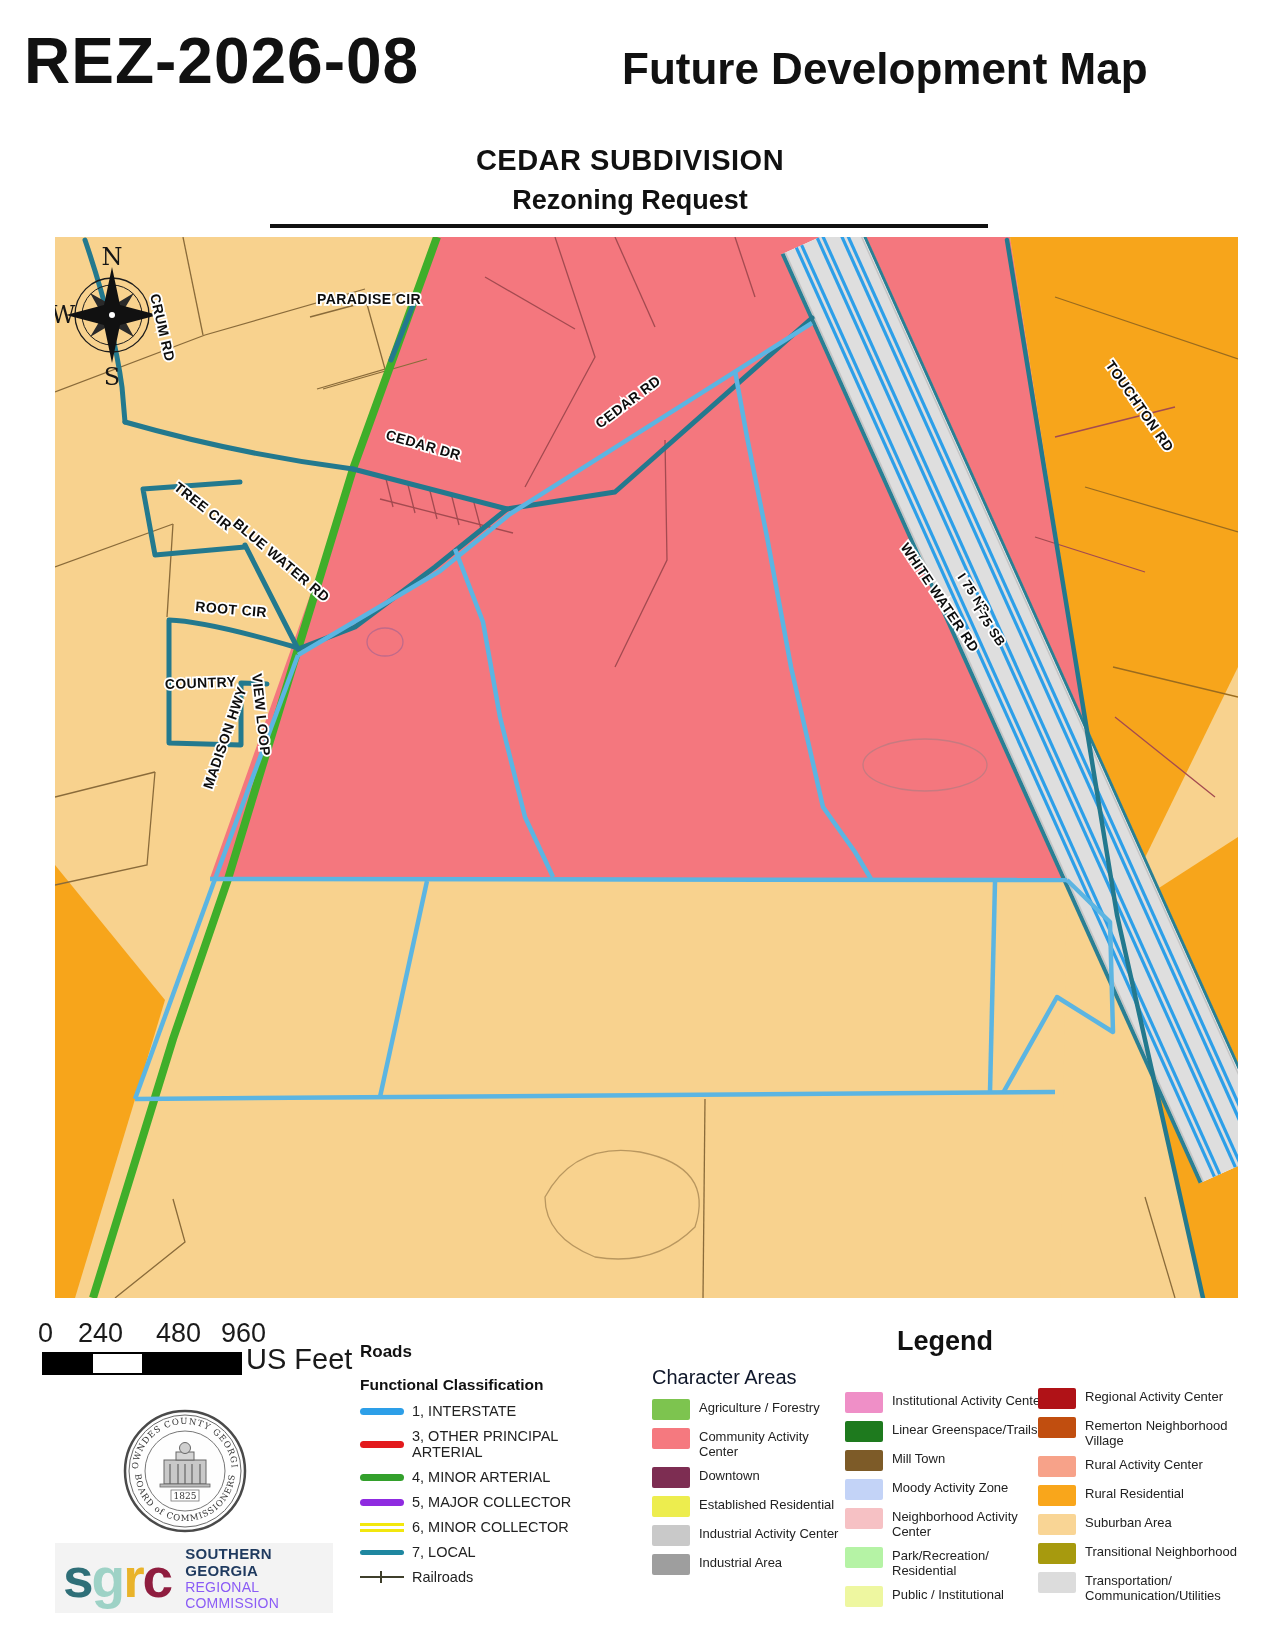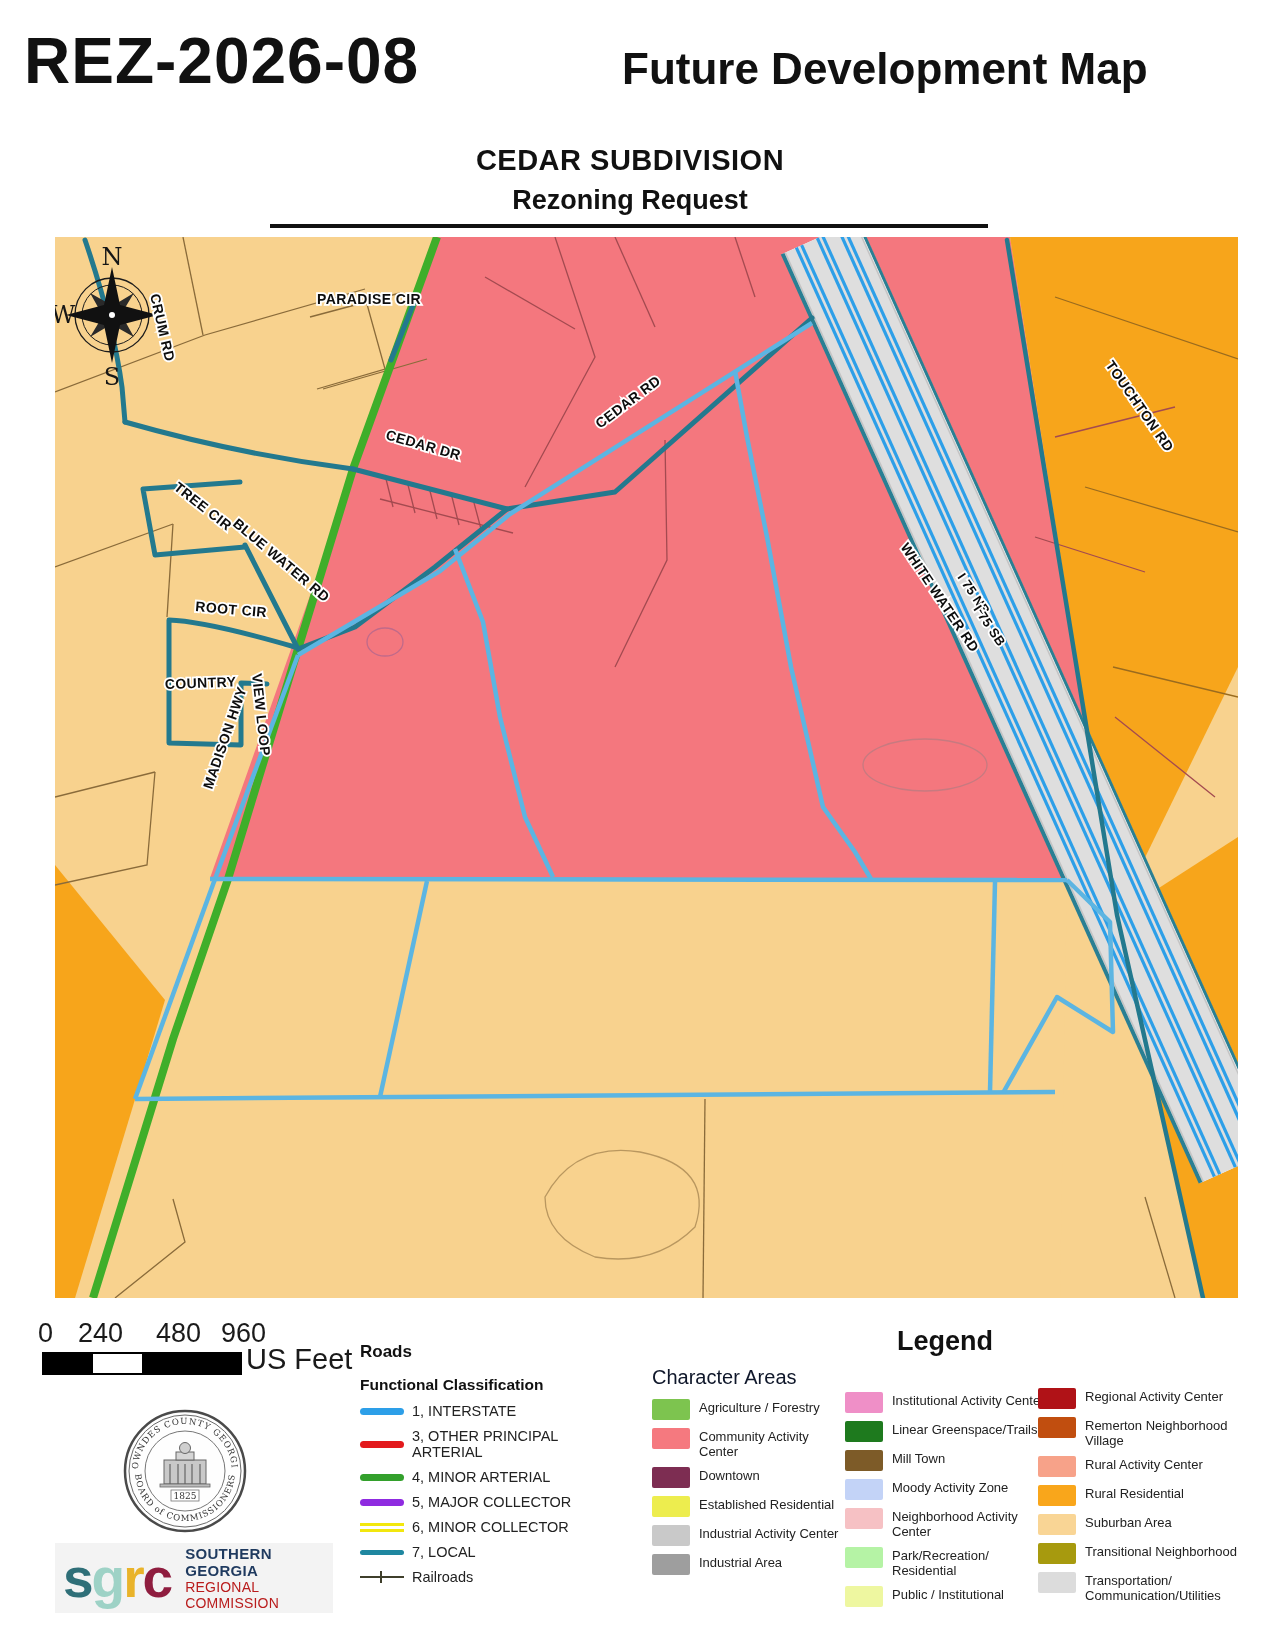--- a/index.html
+++ b/index.html
@@ -44,21 +44,21 @@
   .ca-lab{font-size:13px;line-height:15px;color:#222;padding-top:1px;}
   #col1{left:652px;top:1366px;}
   #col2{left:845px;top:1392px;width:200px;}
   #col3{left:1038px;top:1388px;width:220px;}
   
   #seal{left:122px;top:1408px;}
   .sgrc-box{left:55px;top:1543px;width:278px;height:70px;background:#f3f3f3;display:flex;align-items:center;padding-left:8px;box-sizing:border-box;}
   .sgrc-letters{font-size:55px;font-weight:bold;letter-spacing:-2px;line-height:50px;}
   .sgrc-text{margin-left:14px;}
   .sgrc-l1{font-size:15px;font-weight:bold;color:#1f3a5f;letter-spacing:.3px;}
-  .sgrc-l2{font-size:14px;color:#b91c1c;letter-spacing:.2px;}
+  .sgrc-l2{font-size:14px;color:#8b5cf6;letter-spacing:.2px;}
 </style>
 </head>
 <body>
 
 <div class="abs case-no">REZ-2026-08</div>
 <div class="abs map-title">Future Development Map</div>
 <div class="abs sub1">CEDAR SUBDIVISION</div>
 <div class="abs sub2">Rezoning Request</div>
 <div class="abs sub-rule"></div>
 

